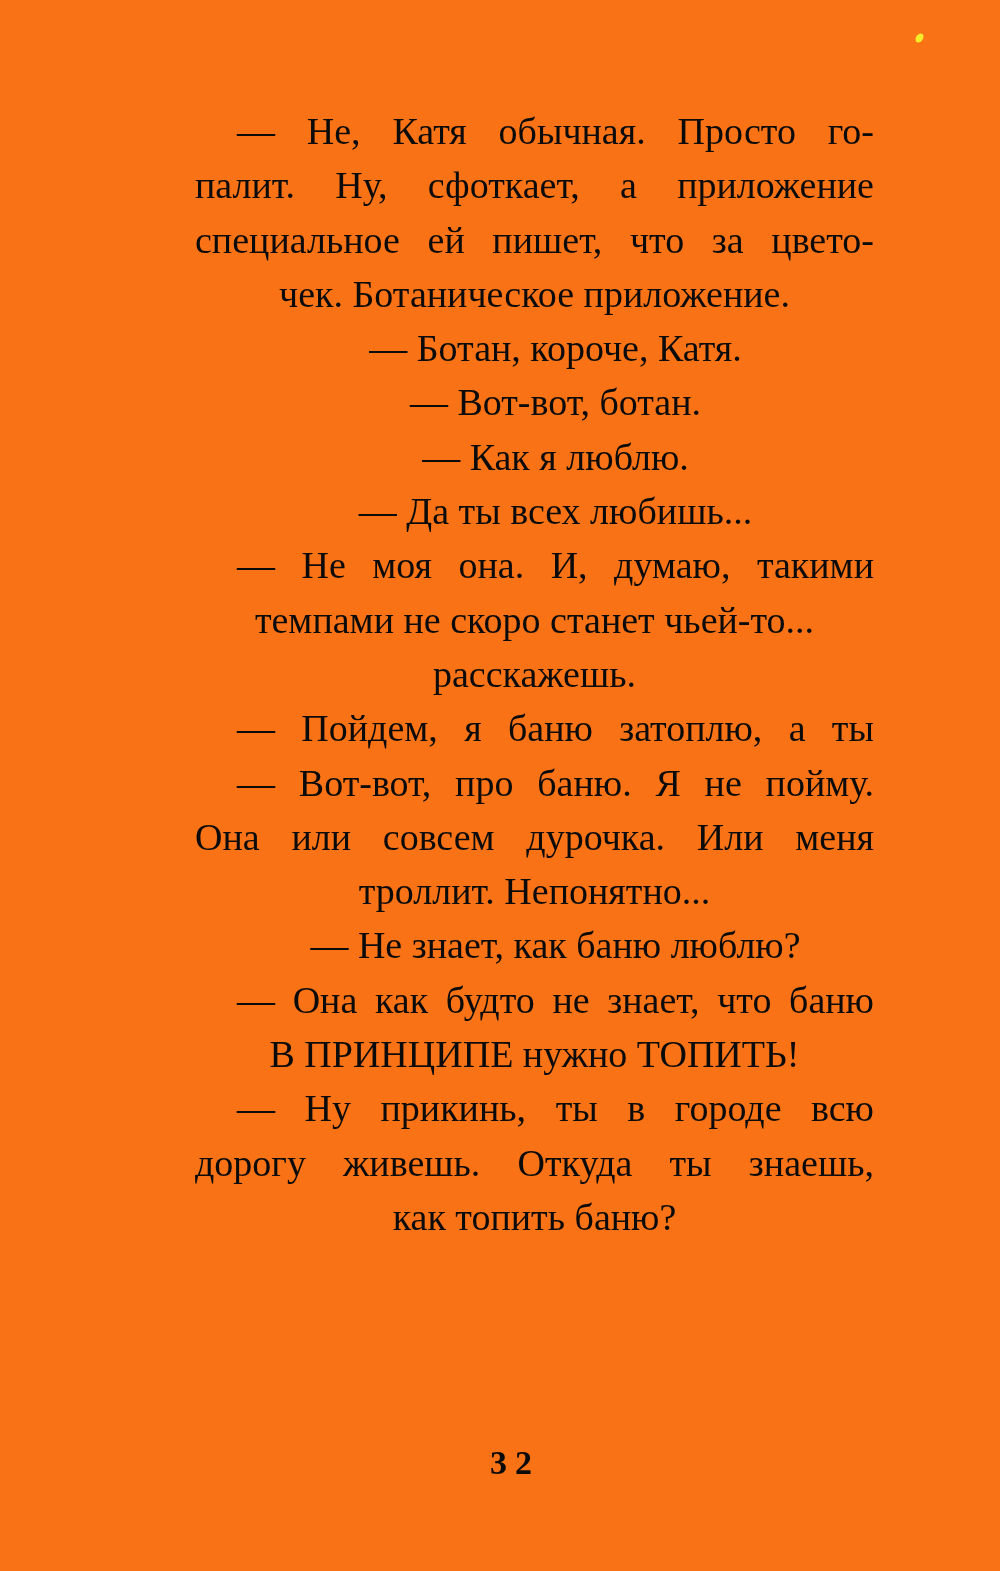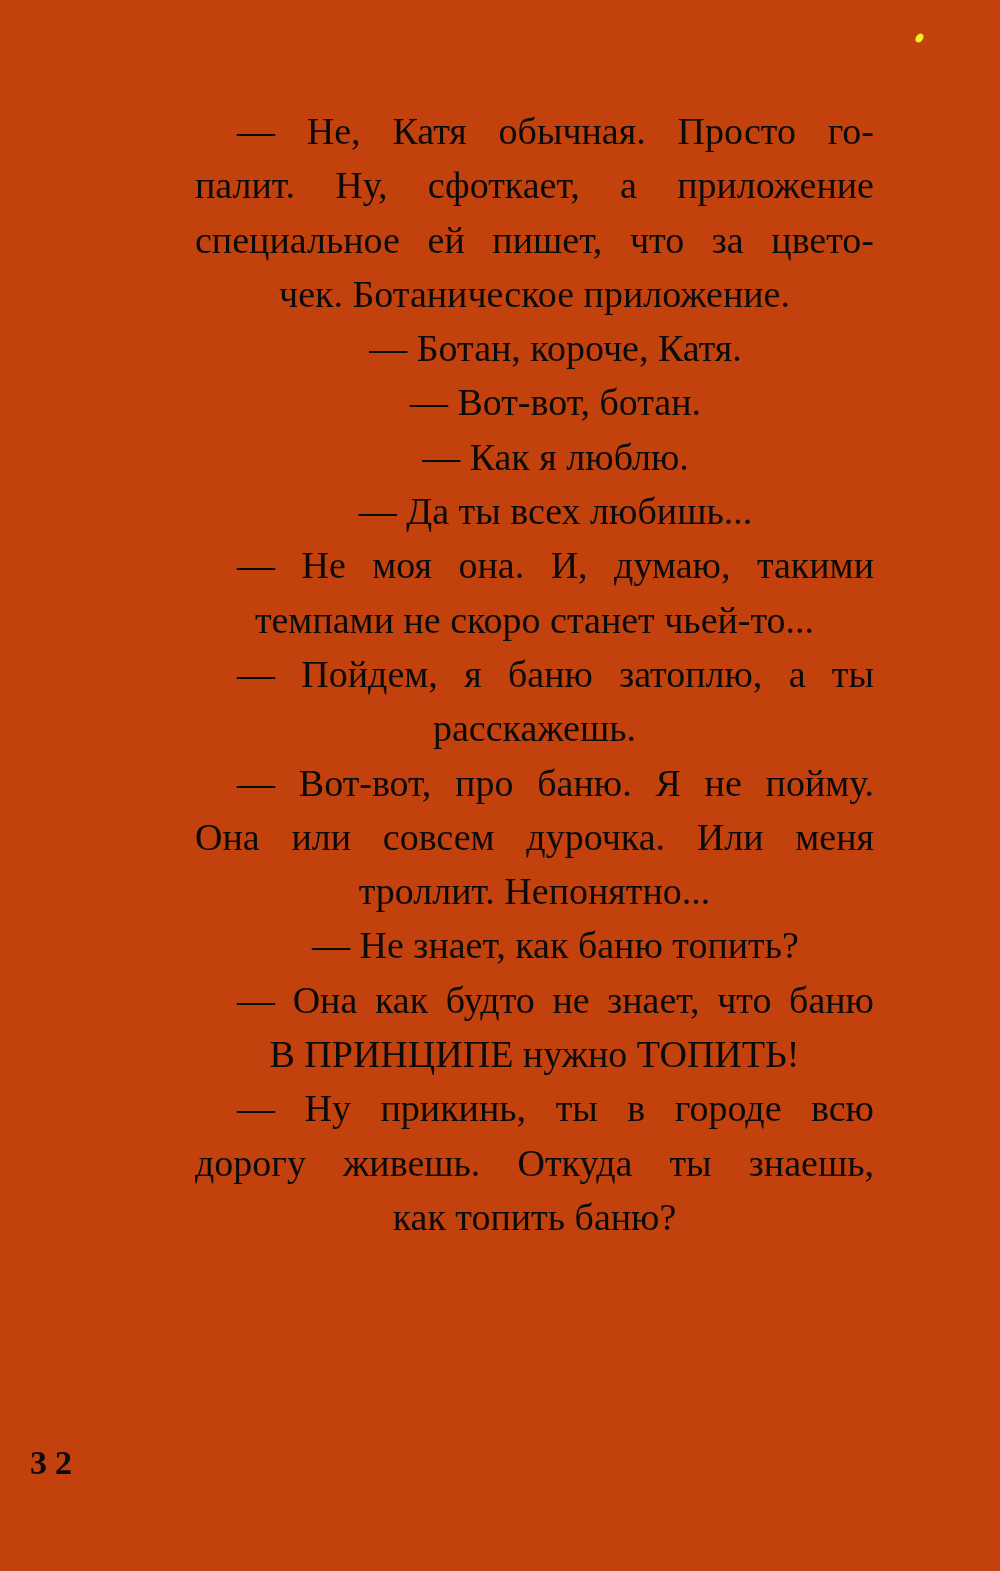--- a/index.html
+++ b/index.html
@@ -4,21 +4,21 @@
 <style>
   html, body {
     margin: 0;
     padding: 0;
     background: #ffffff;
   }
   .page {
     position: relative;
     width: 1000px;
     height: 1571px;
-    background: #c2410c;
+    background: #f97316;
     overflow: hidden;
     font-family: "Liberation Serif", serif;
     color: #0b0b0b;
   }
   .text-block {
     position: absolute;
     left: 195px;
     top: 104px;
     width: 679px;
     font-size: 38px;
@@ -34,20 +34,21 @@
   .line.ind {
     text-indent: 42px;
   }
   .page-number {
     position: absolute;
     top: 1444px;
     left: 0;
     width: 1000px;
     box-sizing: border-box;
     padding-left: 30px;
+    text-align: center;
     font-size: 34px;
     font-weight: bold;
     letter-spacing: 8px;
   }
   .scan-artifact-dot {
     position: absolute;
     left: 916px;
     top: 33px;
     width: 7px;
     height: 10px;
@@ -75,28 +76,28 @@
     <div class="line ind">— Вот-вот, ботан.</div>
 
     <div class="line ind">— Как я люблю.</div>
 
     <div class="line ind">— Да ты всех любишь...</div>
 
 
     <div class="line ind j">— Не моя она. И, думаю, такими</div>
     <div class="line">темпами не скоро станет чьей-то...</div>
 
+    <div class="line">расскажешь.</div>
     <div class="line ind j">— Пойдем, я баню затоплю, а ты</div>
-    <div class="line">расскажешь.</div>
 
     <div class="line ind j">— Вот-вот, про баню. Я не пойму.</div>
     <div class="line j">Она или совсем дурочка. Или меня</div>
     <div class="line">троллит. Непонятно...</div>
 
-    <div class="line ind">— Не знает, как баню топить?</div>
+    <div class="line ind">— Не знает, как баню люблю?</div>
 
     <div class="line ind j">— Она как будто не знает, что баню</div>
     <div class="line">В ПРИНЦИПЕ нужно ТОПИТЬ!</div>
 
     <div class="line ind j">— Ну прикинь, ты в городе всю</div>
     <div class="line j">дорогу живешь. Откуда ты знаешь,</div>
     <div class="line">как топить баню?</div>
 
   </div>
 

